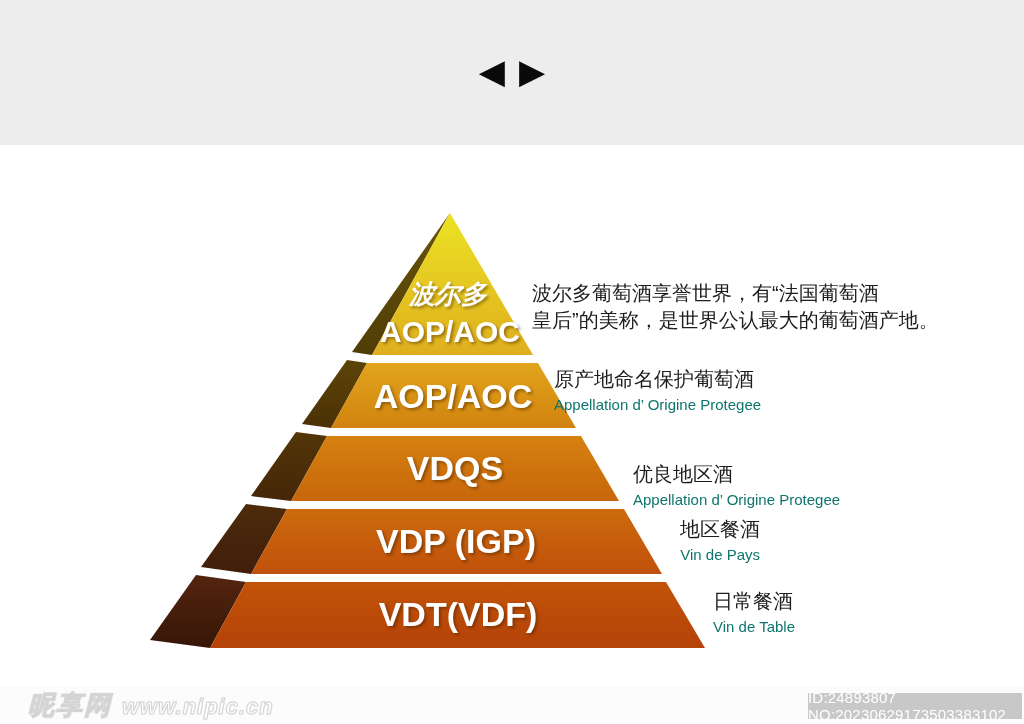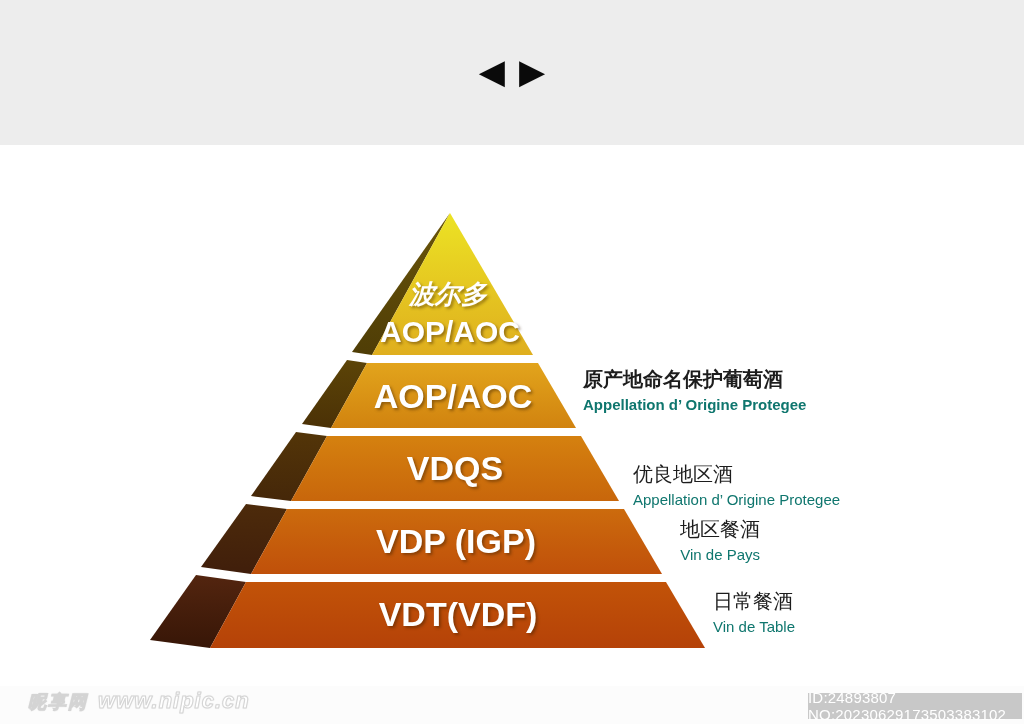--- a/index.html
+++ b/index.html
@@ -13,31 +13,31 @@
   .title-text{font-size:44px;font-weight:900;letter-spacing:3px;}
   
   #pyramid-svg{position:absolute;left:0;top:0;width:1024px;height:724px;}
   .tier-label{fill:#ffffff;font-family:"Liberation Sans","DejaVu Sans",sans-serif;font-weight:bold;
               text-shadow:2px 2px 3px rgba(60,30,0,.45);}
   
   .ann{position:absolute;white-space:nowrap;}
   .ann .cn{font-size:20px;color:#1d1d1d;line-height:27px;}
   .ann .latin{font-size:15px;color:#0f766e;line-height:20px;margin-top:2px;text-align:right;}
   .ann-bordeaux{left:532px;top:280px;}
-  .ann-aop{left:583px;top:366px;font-weight:bold;}
+  .ann-aop{left:554px;top:366px;}
   .ann-vdqs{left:633px;top:441px;margin-top:20px;}
   .ann-vdp{left:680px;top:516px;}
   .ann-vdt{left:713px;top:588px;}
   
   .footer{position:absolute;left:0;top:686px;width:1024px;height:38px;background:#fcfcfc;}
   .watermark{position:absolute;left:28px;top:2px;color:#ffffff;
              -webkit-text-stroke:1px #d4d4d4;
              text-shadow:0 0 1px #d8d8d8,0 0 2px #e2e2e2;
              display:flex;align-items:baseline;gap:10px;}
-  .watermark .logo{font-size:18px;font-weight:900;font-style:italic;letter-spacing:2px;}
+  .watermark .logo{font-size:26px;font-weight:900;font-style:italic;letter-spacing:2px;}
   .watermark .url{font-size:22px;font-weight:bold;font-style:italic;letter-spacing:1px;}
   .id-box{position:absolute;right:2px;top:7px;width:214px;height:26px;background:#c8c8c8;
           color:#ffffff;font-size:15px;display:flex;align-items:center;justify-content:center;
           letter-spacing:.2px;}
 </style>
 </head>
 <body>
 
 <div id="stage">
 
@@ -102,20 +102,24 @@
       <polygon points="327,436 581,436 619,501 291,501" fill="url(#gf2)"></polygon>
       <text x="455" y="480" text-anchor="middle" font-size="34" class="tier-label">VDQS</text>
       <polygon points="287,509 251,574 201,567 246,504" fill="url(#gs3)"></polygon>
       <polygon points="287,509 624,509 662,574 251,574" fill="url(#gf3)"></polygon>
       <text x="456" y="553" text-anchor="middle" font-size="34" class="tier-label">VDP (IGP)</text>
       <polygon points="246,582 210,648 150,640 196,575" fill="url(#gs4)"></polygon>
       <polygon points="246,582 666,582 705,648 210,648" fill="url(#gf4)"></polygon>
       <text x="458" y="626" text-anchor="middle" font-size="34" class="tier-label">VDT(VDF)</text>
     </svg>
 
+  <div class="ann ann-bordeaux">
+    <div class="cn">波尔多葡萄酒享誉世界，有“法国葡萄酒</div>
+    <div class="cn">皇后”的美称，是世界公认最大的葡萄酒产地。</div>
+  </div>
 
   <div class="ann ann-aop">
     <div class="cn">原产地命名保护葡萄酒</div>
     <div class="latin">Appellation d’ Origine Protegee</div>
   </div>
 
   <div class="ann ann-vdqs">
     <div class="cn">优良地区酒</div>
     <div class="latin">Appellation d’ Origine Protegee</div>
   </div>

